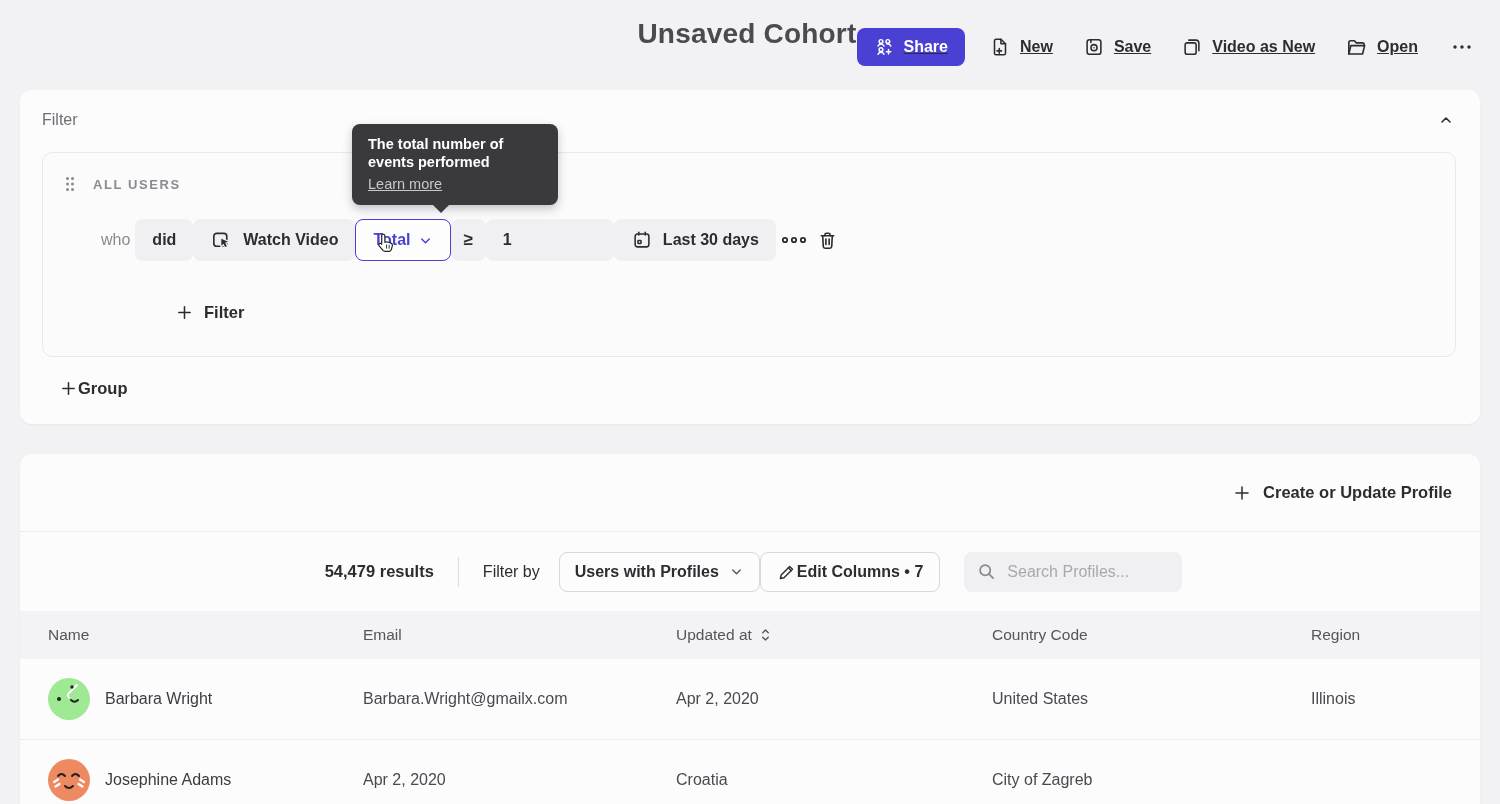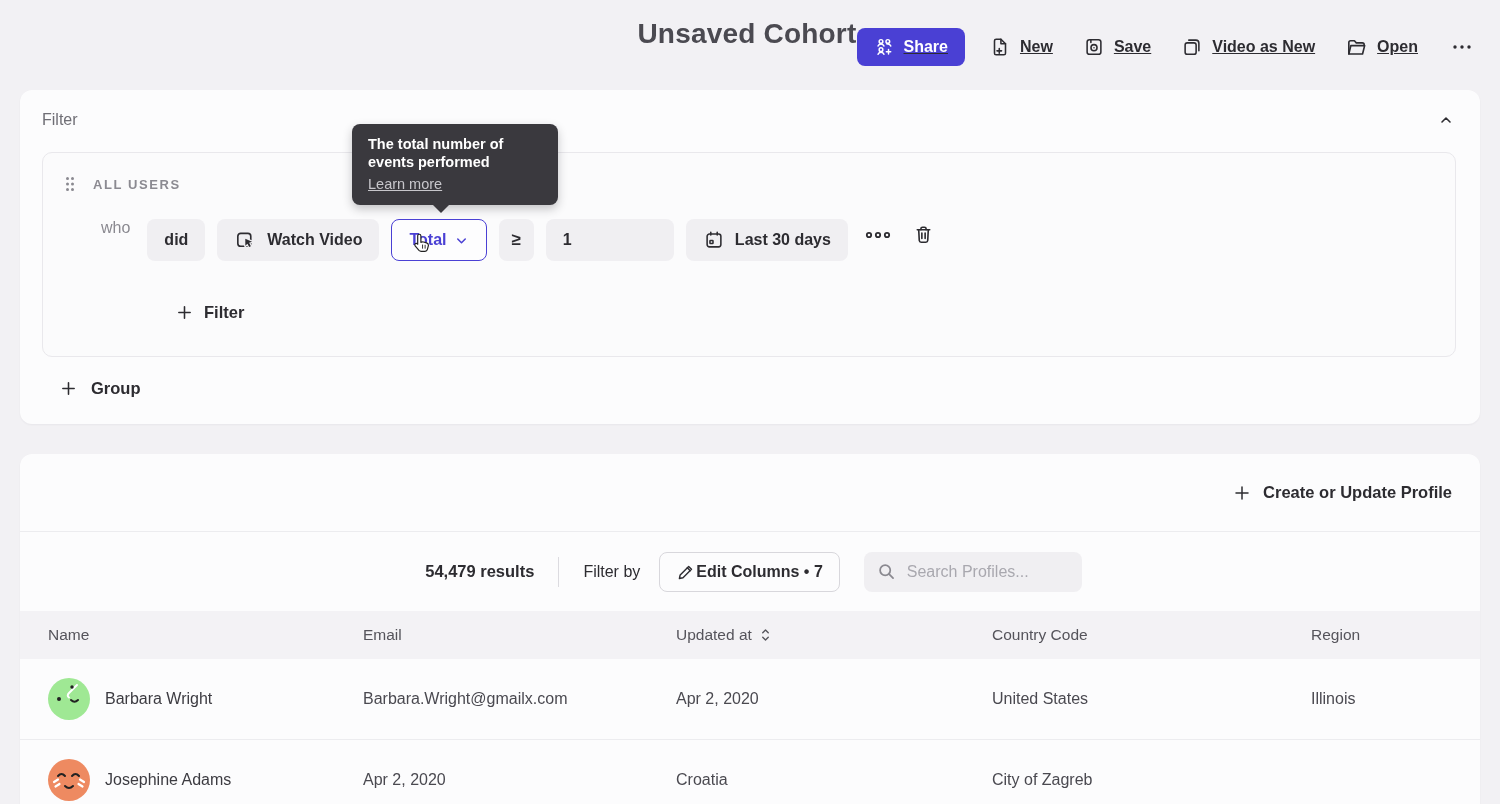--- a/index.html
+++ b/index.html
@@ -39,39 +39,39 @@
   .collapse-btn { border:none; background:transparent; cursor:pointer; padding:4px; color:#2d2c31; }
 
   .group-card {
     margin:8px 24px 0 22px; border:1px solid #e9e8ec; border-radius:10px; background:#fbfbfc;
     padding:14px 0 0 0;
   }
   .group-head { display:flex; align-items:center; gap:16px; padding:8px 0 0 20px; }
   .drag-handle { cursor:grab; color:#8a8990; }
   .group-scope { font-size:13px; font-weight:700; letter-spacing:1.6px; color:#8b8a91; }
 
-  .filter-row { display:flex; align-items:flex-start; gap:12px; padding-left:58px; margin-top:26px; }
+  .filter-row { display:flex; align-items:center; gap:0; padding-left:58px; margin-top:26px; }
   .who-label { font-size:16px; color:#8a8990; margin-right:5px; }
   .pill {
     display:flex; align-items:center; gap:10px; border:none; cursor:pointer;
     background:#f0eff2; border-radius:8px; height:42px; padding:0 17px;
     font-family:inherit; font-size:16px; font-weight:600; color:#2d2c31;
   }
   .pill-value { width:128px; justify-content:flex-start; }
   .pill-op { padding:0 13px; font-size:17px; }
   .total-wrap { position:relative; }
   .pill-active {
     background:#fdfdfe; border:1.5px solid #4a40d4; color:#4a40d4; gap:7px;
   }
   .cursor-hand { position:absolute; left:20px; top:13px; pointer-events:none; }
   .icon-btn { border:none; background:transparent; cursor:pointer; color:#2d2c31; padding:4px; }
 
   .add-filter { display:flex; align-items:center; gap:11px; border:none; background:transparent; cursor:pointer;
     font-family:inherit; font-size:16.5px; font-weight:700; color:#2d2c31; margin:42px 0 34px 133px; }
-  .add-group { display:flex; align-items:center; gap:14px; border:none; background:transparent; cursor:pointer;
+  .add-group { display:flex; align-items:center; gap:1px; border:none; background:transparent; cursor:pointer;
     font-family:inherit; font-size:16.5px; font-weight:600; color:#2d2c31; margin:22px 0 0 40px; padding-bottom:26px; }
 
   
   .tooltip {
     position:absolute; left:332px; top:34px; width:206px; z-index:5;
     background:#3a393e; color:#fff; border-radius:8px; padding:11px 16px 12px 16px;
     font-size:14.5px; font-weight:600; line-height:1.27;
     box-shadow:0 4px 10px rgba(30,30,40,.25);
   }
   .tooltip::after {
@@ -311,20 +311,28 @@
       </span>
       <span>Create or Update Profile</span>
     </button>
   </div>
 
   <div class="results-toolbar">
     <div class="toolbar-left">
       <span class="results-count">54,479 results</span>
       <span class="vdiv"></span>
       <span class="filter-by">Filter by</span>
+      <button class="dropdown-btn">
+        <span>Users with Profiles</span>
+        <span>
+          <svg width="15" height="15" viewBox="0 0 24 24" fill="none" stroke="#55545b" stroke-width="2.2" stroke-linecap="round" stroke-linejoin="round">
+              <polyline points="6 9.5 12 15.5 18 9.5"></polyline>
+            </svg>
+        </span>
+      </button>
     </div>
     <div class="toolbar-right">
       <button class="edit-columns-btn">
         <span>
           <svg width="20" height="20" viewBox="0 0 24 24" fill="none" stroke="currentColor" stroke-width="1.7" stroke-linecap="round" stroke-linejoin="round">
             <path d="M15.2 5.4l3.4 3.4L8.4 18.9l-4.3.9.9-4.3z"></path>
             <path d="M13.6 7l3.4 3.4"></path>
           </svg>
         </span>
         <span>Edit Columns • 7</span>

